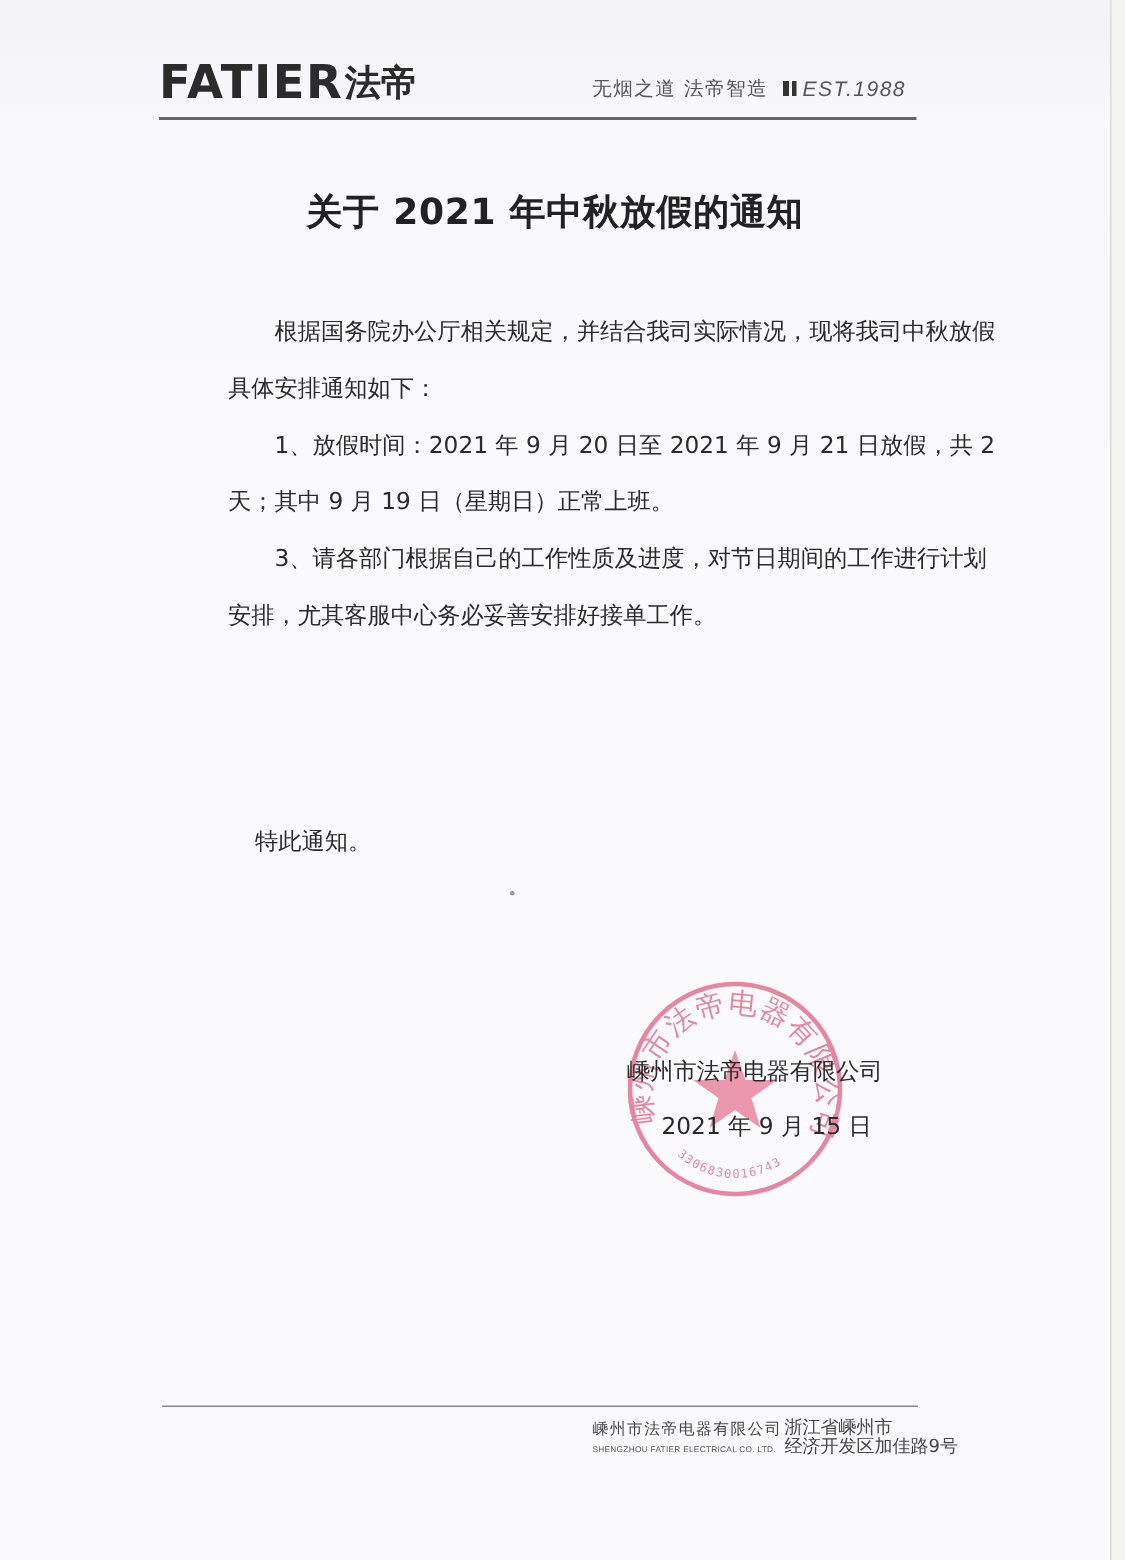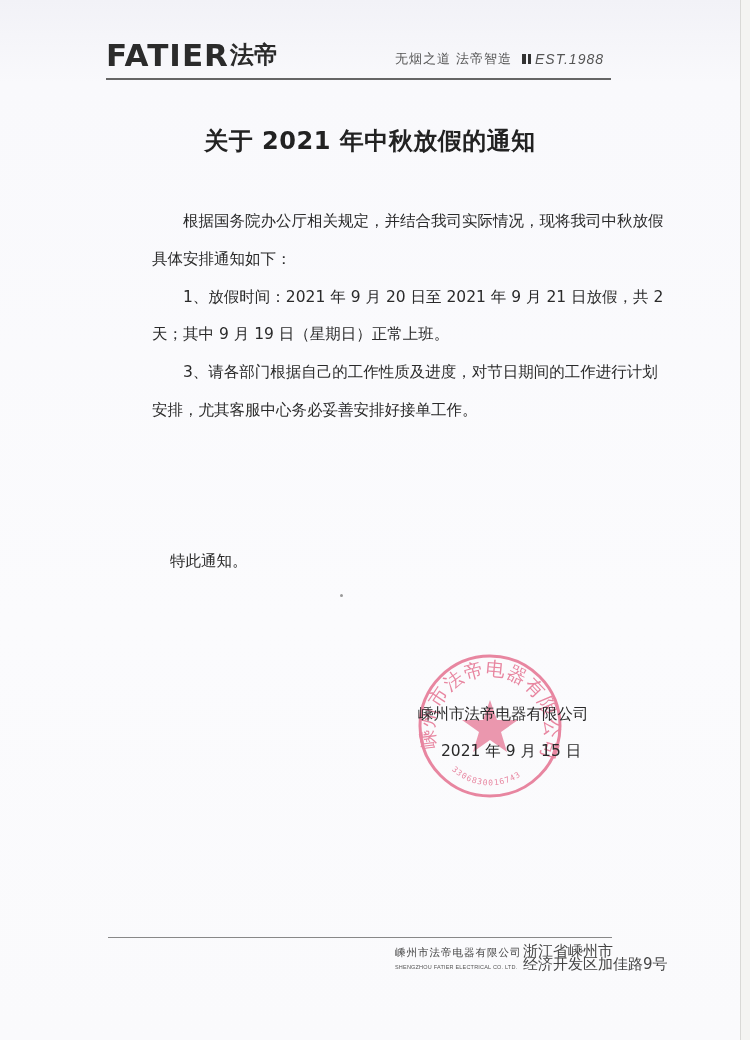--- a/index.html
+++ b/index.html
@@ -190,21 +190,21 @@
       font-size: 5.5px;
       color: #555;
       margin-top: 4px;
       letter-spacing: 0.2px;
       white-space: nowrap;
     }
     .footer-address {
       position: absolute;
       left: 523px;
       top: 945px;
-      font-size: 15px;
+      font-size: 12px;
       color: #444;
       line-height: 13px;
       white-space: nowrap;
     }
   </style>
 </head>
 <body>
 
 <div class="page">
 

